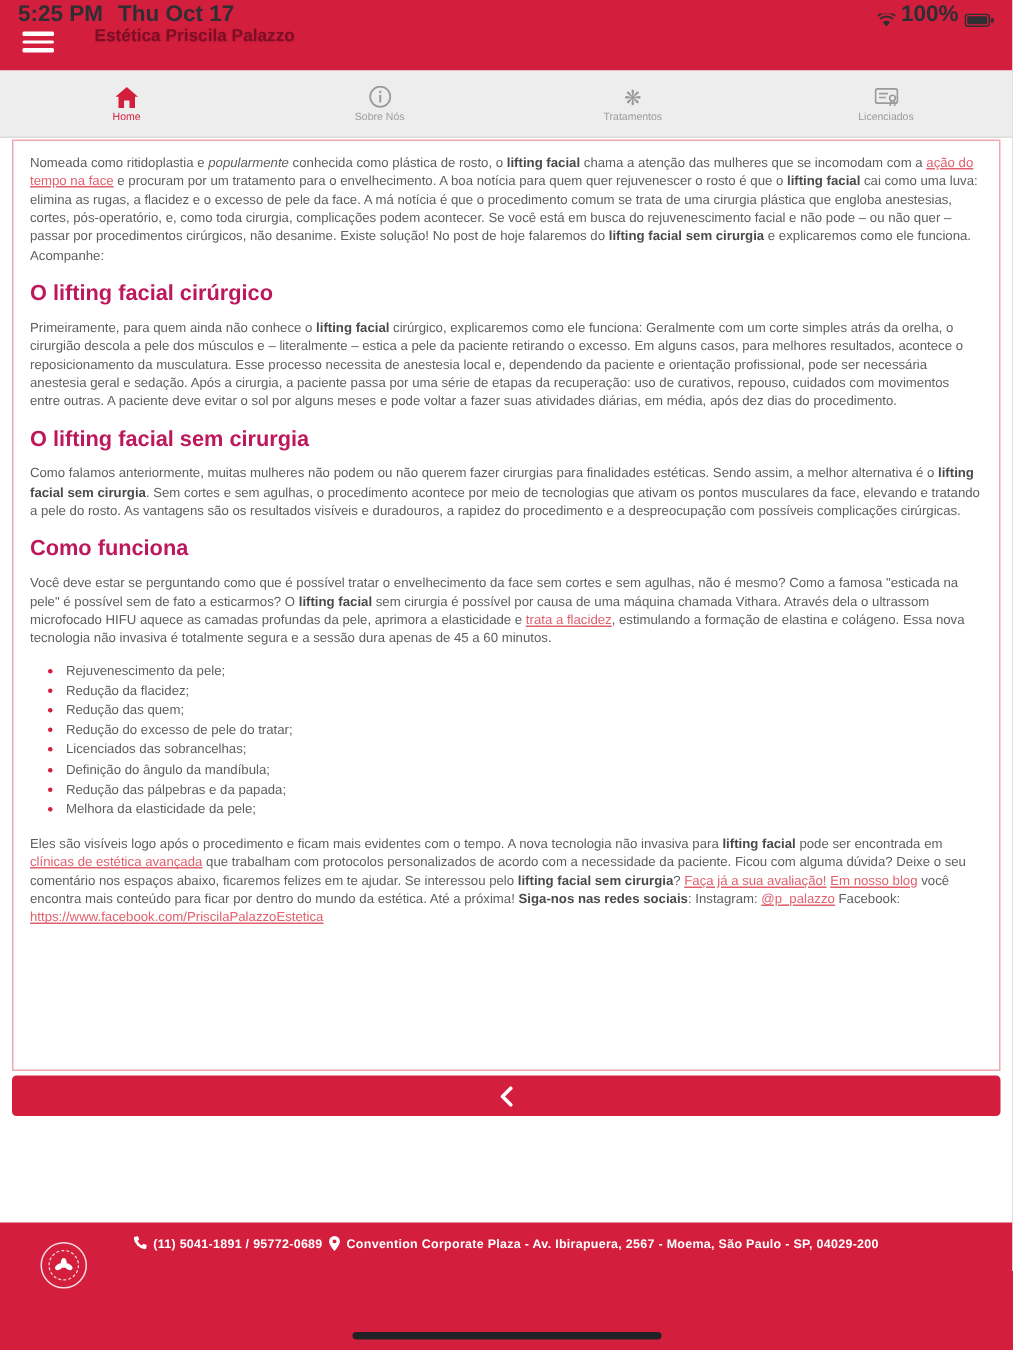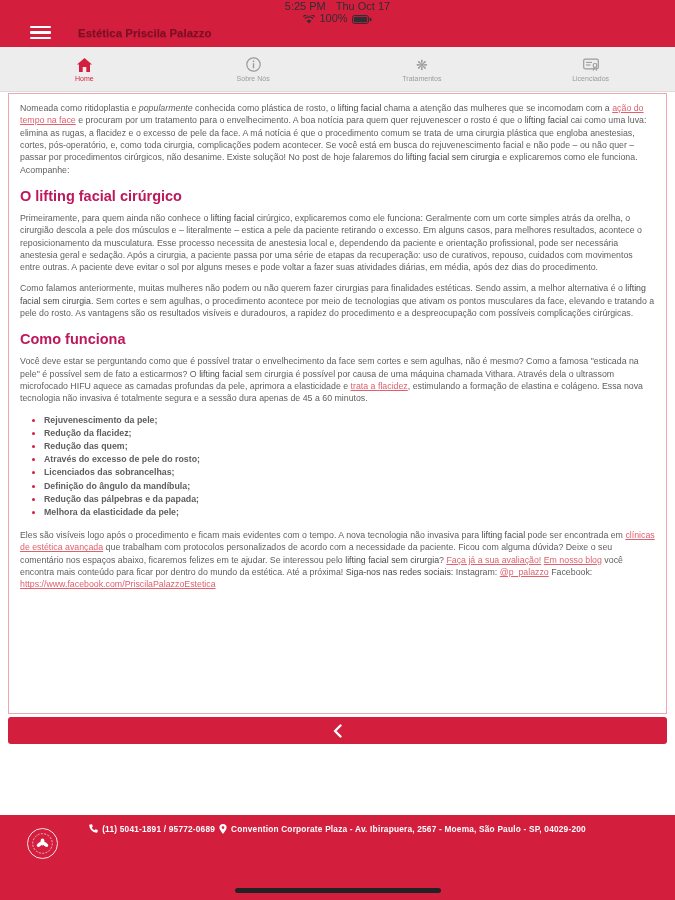--- a/index.html
+++ b/index.html
@@ -6,28 +6,28 @@
   html,body { background:#c9c9c9; }
   .phone {
     position:relative; width:675px; height:900px; margin:0 auto;
     background:#ffffff; overflow:hidden;
     font-family:"Liberation Sans", sans-serif;
   }
   
   .status-bar {
     height:18px; background:#d41e3e; color:#2e2e33;
     display:flex; align-items:center; justify-content:space-between;
-    padding:0 12px; font-size:11px; font-weight:normal;flex-direction:column;
+    padding:0 12px; font-size:15px; font-weight:bold;
   }
   .status-left { display:flex; gap:10px; }
   .status-right { display:flex; align-items:flex-end; gap:4px; }
   .wifi-svg, .batt-svg { display:block; }
   
   .app-bar {
-    height:29px; background:#d41e3e; display:flex; align-items:center; padding:0 30px;
+    height:29px; background:#d41e3e; display:flex; padding:0 15px;
   }
   .hamburger { width:21px; cursor:pointer; }
   .hamburger span { display:block; height:2.6px; background:#ffffff; margin:3px 0; border-radius:1px; }
   .app-title {
     margin-left:27px; color:#7d0e23; font-weight:bold; font-size:11.5px;
     text-shadow:0 1px 1px rgba(0,0,0,0.15);
   }
   
   .tab-bar {
     height:45px; background:#ededed; display:flex;
@@ -42,24 +42,24 @@
   .tab-label { font-size:7px; }
   
   .card {
     margin:1px 8px 0 8px; height:621px; overflow:hidden;
     border:1px solid #eca7b1; background:#fff;
     padding:8px 11px 10px 11px;
   }
   .card h1 { font-size:17px; color:#3a3a3a; font-weight:bold; margin:4px 0 11px 0; letter-spacing:0.1px; }
   .card h2 { font-size:14.5px; color:#be185d; font-weight:bold; margin:12px 0 8px 0; }
   .card p  { font-size:8.8px; line-height:1.4; color:#5e5e5e; margin:0 0 9px 0; }
-  .card p .b, .card li .b { font-weight:normal; color:#4a4a4a; }
+  .card p .b, .card li .b { font-weight:bold; color:#4a4a4a; }
   .card p .i { font-style:italic; }
   .card a { color:#e0606d; text-decoration:underline; }
-  .card ul { margin:2px 0 10px 24px;font-weight:bold; }
+  .card ul { margin:2px 0 10px 24px; }
   .card li { font-size:8.8px; line-height:1.5; color:#5e5e5e; }
   .card li::marker { color:#d41e3e; font-size:8.8px; }
   
   .back-bar {
     margin:3px 8px 0 8px; height:27px; background:#d41e3e; border-radius:3px;
     display:flex; align-items:center; justify-content:center; cursor:pointer;
   }
   
   .footer {
     position:absolute; left:0; bottom:0; width:675px; height:85px; background:#d41e3e;
@@ -148,28 +148,29 @@
       </span>
       <span class="tab-label">Licenciados</span>
     </div>
   </div>
 
   <div class="card">
     <div>
         <p><span>Nomeada como ritidoplastia e </span><span class="i">popularmente</span><span> conhecida como plástica de rosto, o </span><span class="b">lifting facial</span><span> chama a atenção das mulheres que se incomodam com a </span><a href="#">ação do tempo na face</a><span> e procuram por um tratamento para o envelhecimento. A boa notícia para quem quer rejuvenescer o rosto é que o </span><span class="b">lifting facial</span><span> cai como uma luva: elimina as rugas, a flacidez e o excesso de pele da face. A má notícia é que o procedimento comum se trata de uma cirurgia plástica que engloba anestesias, cortes, pós-operatório, e, como toda cirurgia, complicações podem acontecer. Se você está em busca do rejuvenescimento facial e não pode – ou não quer – passar por procedimentos cirúrgicos, não desanime. Existe solução! No post de hoje falaremos do </span><span class="b">lifting facial sem cirurgia</span><span> e explicaremos como ele funciona. Acompanhe:</span></p>
         <h2>O lifting facial cirúrgico</h2>
         <p><span>Primeiramente, para quem ainda não conhece o </span><span class="b">lifting facial</span><span> cirúrgico, explicaremos como ele funciona: Geralmente com um corte simples atrás da orelha, o cirurgião descola a pele dos músculos e – literalmente – estica a pele da paciente retirando o excesso. Em alguns casos, para melhores resultados, acontece o reposicionamento da musculatura. Esse processo necessita de anestesia local e, dependendo da paciente e orientação profissional, pode ser necessária anestesia geral e sedação. Após a cirurgia, a paciente passa por uma série de etapas da recuperação: uso de curativos, repouso, cuidados com movimentos entre outras. A paciente deve evitar o sol por alguns meses e pode voltar a fazer suas atividades diárias, em média, após dez dias do procedimento.</span></p>
+        <h2>O lifting facial sem cirurgia</h2>
         <p><span>Como falamos anteriormente, muitas mulheres não podem ou não querem fazer cirurgias para finalidades estéticas. Sendo assim, a melhor alternativa é o </span><span class="b">lifting facial sem cirurgia</span><span>. Sem cortes e sem agulhas, o procedimento acontece por meio de tecnologias que ativam os pontos musculares da face, elevando e tratando a pele do rosto. As vantagens são os resultados visíveis e duradouros, a rapidez do procedimento e a despreocupação com possíveis complicações cirúrgicas.</span></p>
         <h2>Como funciona</h2>
         <p><span>Você deve estar se perguntando como que é possível tratar o envelhecimento da face sem cortes e sem agulhas, não é mesmo? Como a famosa "esticada na pele" é possível sem de fato a esticarmos? O </span><span class="b">lifting facial</span><span> sem cirurgia é possível por causa de uma máquina chamada Vithara. Através dela o ultrassom microfocado HIFU aquece as camadas profundas da pele, aprimora a elasticidade e </span><a href="#">trata a flacidez</a><span>, estimulando a formação de elastina e colágeno. Essa nova tecnologia não invasiva é totalmente segura e a sessão dura apenas de 45 a 60 minutos.</span></p>
         <ul>
           <li>Rejuvenescimento da pele;</li>
           <li>Redução da flacidez;</li>
           <li>Redução das quem;</li>
-          <li>Através do excesso de pele do rosto;</li>
+          <li>Redução do excesso de pele do tratar;</li>
           <li>Licenciados das sobrancelhas;</li>
           <li>Definição do ângulo da mandíbula;</li>
           <li>Redução das pálpebras e da papada;</li>
           <li>Melhora da elasticidade da pele;</li>
         </ul>
         <p><span> Eles são visíveis logo após o procedimento e ficam mais evidentes com o tempo. A nova tecnologia não invasiva para </span><span class="b">lifting facial</span><span> pode ser encontrada em </span><a href="#">clínicas de estética avançada</a><span> que trabalham com protocolos personalizados de acordo com a necessidade da paciente. Ficou com alguma dúvida? Deixe o seu comentário nos espaços abaixo, ficaremos felizes em te ajudar. Se interessou pelo </span><span class="b">lifting facial sem cirurgia</span><span>? </span><a href="#">Faça já a sua avaliação!</a><span> </span><a href="#">Em nosso blog</a><span> você encontra mais conteúdo para ficar por dentro do mundo da estética. Até a próxima!  </span><span class="b">Siga-nos nas redes sociais</span><span>: Instagram: </span><a href="#">@p_palazzo</a><span> Facebook: </span><a href="#">https://www.facebook.com/PriscilaPalazzoEstetica</a></p>
       </div>
   </div>
 
   <div class="back-bar">

